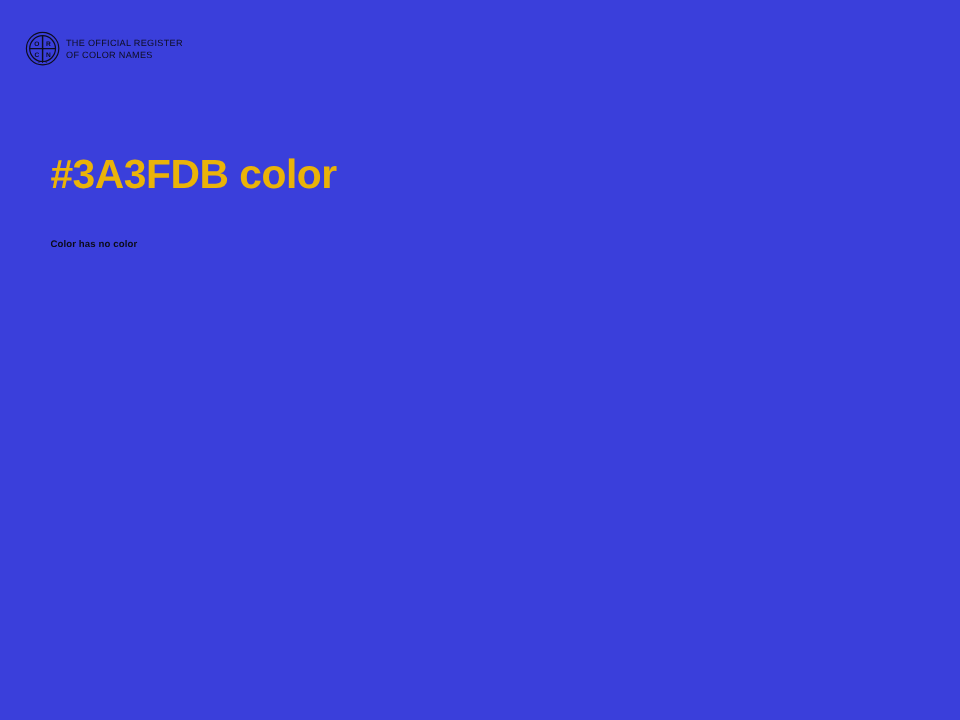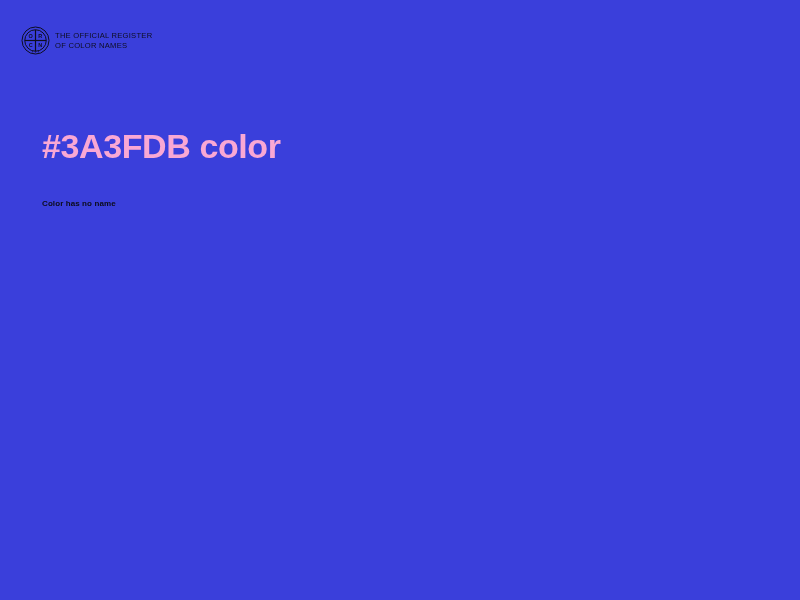--- a/index.html
+++ b/index.html
@@ -60,21 +60,21 @@
   
   .content {
     position: absolute;
     left: 42px;
     top: 124px;
     right: 42px;
   }
 
   .color-title {
     margin: 0;
-    color: #f9a8d4;
+    color: #eab308;
     font-family: "Liberation Sans", sans-serif;
     font-size: 34px;
     line-height: 44px;
     font-weight: 700;
     letter-spacing: -0.4px;
     white-space: nowrap;
   }
 
   .color-subtitle {
     margin: 0;
@@ -121,16 +121,16 @@
 
     <span class="brand-wordmark">
       <span class="wm-line">THE OFFICIAL REGISTER</span>
       <span class="wm-line">OF COLOR NAMES</span>
     </span>
 
   </div>
 
   <div class="content">
     <h1 class="color-title">#3A3FDB color</h1>
-    <p class="color-subtitle">Color has no name</p>
+    <p class="color-subtitle">Color has no color</p>
   </div>
 
 </div>
 
 </body></html>

